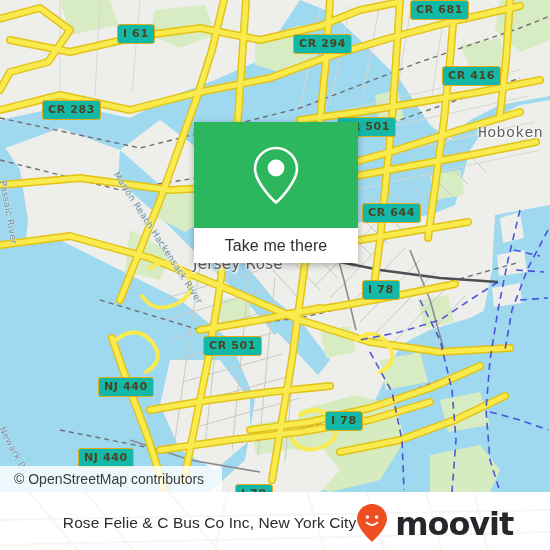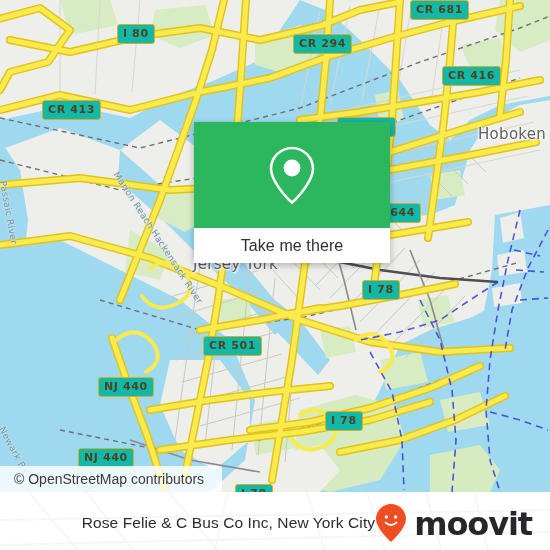--- a/index.html
+++ b/index.html
@@ -57,21 +57,21 @@
     background:rgba(255,255,255,0.80);
     color:#3b3b3f;
     font-size:14px;
     font-family:"Liberation Sans", sans-serif;
     border-radius:0 3px 3px 0;
     white-space:nowrap;
   }
 
   
   .card{
-    position:absolute;left:194px;top:122px;width:196px;height:141px;
+    position:absolute;left:194px;top:122px;width:164px;height:141px;
     background:#a16207;
     box-shadow:0 2px 7px rgba(0,0,0,.28);
     overflow:hidden;
   }
   .card-top{
     height:106px;width:100%;
     background:#2cb75e;
     display:flex;align-items:center;justify-content:center;
   }
   .card-cta{
@@ -82,21 +82,21 @@
   }
 
   
   .footer{
     position:absolute;left:0;top:492px;width:550px;height:58px;
     background:#ffffff;overflow:hidden;
   }
   .footer-watermark{position:absolute;left:0;top:-492px;width:550px;height:550px;opacity:.22;}
   .footer-inner{
     position:relative;z-index:2;height:100%;
-    display:flex;align-items:center;justify-content:flex-end;
+    display:flex;align-items:center;justify-content:center;
     padding:4px 18px 0 18px;box-sizing:border-box;margin-left:26px;
   }
   .footer-title{
     font-size:15.5px;color:#2b2b30;
     font-family:"Liberation Sans", sans-serif;
     letter-spacing:.1px;white-space:nowrap;
   }
   .brand{display:flex;align-items:center;gap:6px;}
   .brand-word{
     font-size:32px;color:#26262b;font-weight:bold;letter-spacing:-1.1px;
@@ -262,34 +262,34 @@
           <path d="M498,282 L470,300 L440,320 L400,332 L360,340"></path>
           <path d="M420,300 L440,340 L452,390 L456,440 L452,492"></path>
           <path d="M514,250 L540,256 M516,270 L544,272 M520,300 L548,298"></path>
           <path d="M370,352 L392,392 L402,440 L404,490"></path>
           <path d="M490,412 L520,420 L548,430"></path>
         </g>
       </g>
     </svg>
 
     <div id="place-labels">
-        <div class="mlabel place-label" style="left: 478px; top: 125px;">Hoboken</div>
-        <div class="mlabel place-label" style="left: 193px; top: 255px;">Jersey York</div>
+        <div class="mlabel place-label" style="left: 478px; top: 125px; font-family: Liberation Mono, monospace;">Hoboken</div>
+        <div class="mlabel place-label" style="left: 193px; top: 255px;">Jersey Rose</div>
       </div>
     <div id="water-labels">
         <div class="mlabel water-label" style="left: 8px; top: 180px; transform: rotate(80deg); transform-origin: left top;">Passaic River</div>
         <div class="mlabel water-label" style="left: 120px; top: 170px; transform: rotate(57deg); transform-origin: left top;">Marion Reach Hackensack River</div>
         <div class="mlabel water-label" style="left: 6px; top: 425px; transform: rotate(62deg); transform-origin: left top;">Newark Bay</div>
       </div>
     <div id="shield-labels">
-        <div class="shield" style="left: 117px; top: 24px;">I 80</div>
+        <div class="shield" style="left: 117px; top: 24px;">I 61</div>
         <div class="shield" style="left: 293px; top: 34px;">CR 294</div>
         <div class="shield" style="left: 410px; top: 0px;">CR 681</div>
         <div class="shield" style="left: 442px; top: 66px;">CR 416</div>
-        <div class="shield" style="left: 42px; top: 100px;">CR 413</div>
+        <div class="shield" style="left: 42px; top: 100px;">CR 283</div>
         <div class="shield" style="left: 337px; top: 117px;">CR 501</div>
         <div class="shield" style="left: 362px; top: 203px;">CR 644</div>
         <div class="shield" style="left: 362px; top: 280px;">I 78</div>
         <div class="shield" style="left: 203px; top: 336px;">CR 501</div>
         <div class="shield" style="left: 98px; top: 377px;">NJ 440</div>
         <div class="shield" style="left: 78px; top: 448px;">NJ 440</div>
         <div class="shield" style="left: 325px; top: 411px;">I 78</div>
         <div class="shield" style="left: 235px; top: 484px;">I 78</div>
       </div>
 

